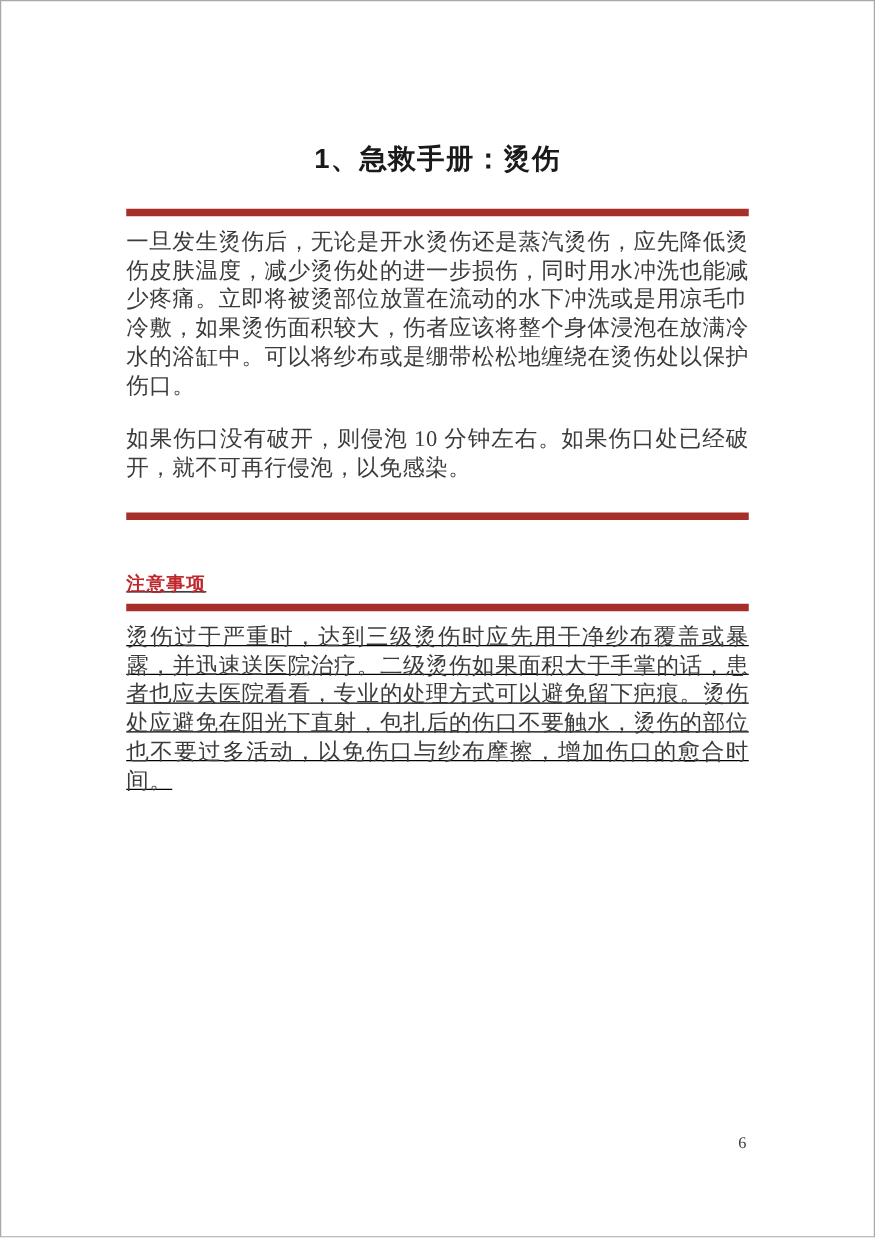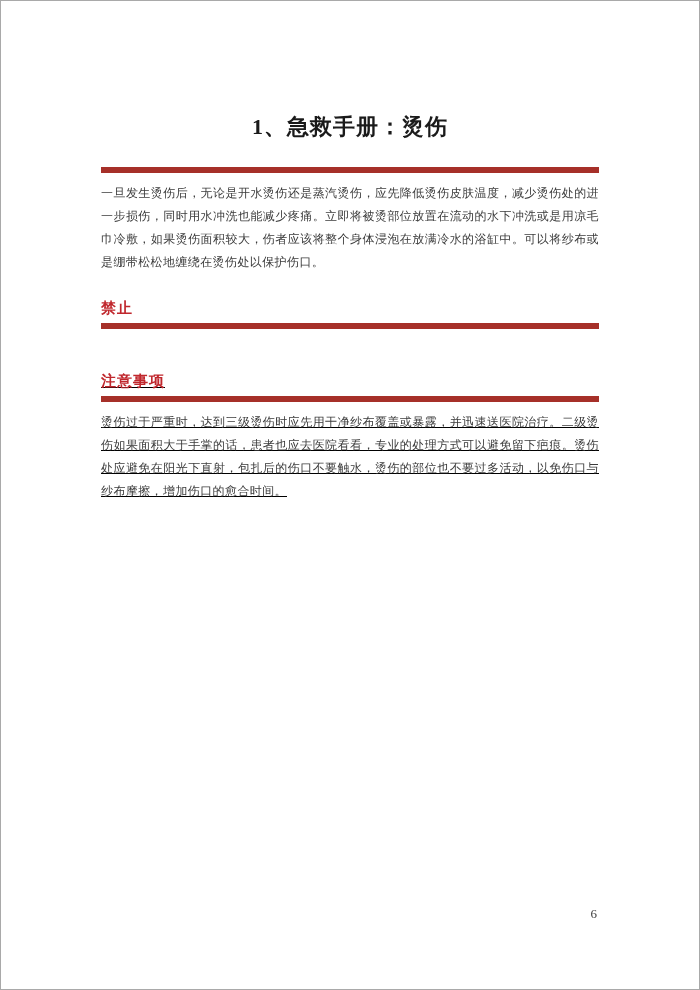--- a/index.html
+++ b/index.html
@@ -12,21 +12,21 @@
     position: relative;
     width: 700px; height: 990px;
     background: #ffffff;
     border: 1px solid #a9a9a9;
     overflow: hidden;
   }
   .content {
     padding: 112px 100px 0 100px;
   }
   .doc-title {
-    font-family: Liberation Serif, serif;
+    font-family: Liberation Sans, sans-serif;
     font-size: 22px;
     line-height: 28px;
     font-weight: bold;
     color: #1a1a1a;
     text-align: center;
     letter-spacing: 1px;
   }
   .section { margin-top: 26px; }
   .section + .section { margin-top: 24px; }
   .section.gap-lg { margin-top: 42px; text-decoration: underline; }
@@ -37,21 +37,21 @@
     color: #c0272d;
     letter-spacing: 1px;
   }
   .section-rule {
     height: 6px;
     background: #a63029;
     margin-top: 5px;
   }
   .section p {
     margin-top: 9px;
-    font-size: 12px;
+    font-size: 18px;
     line-height: 23px;
     color: #3b3b3b;
     text-align: justify;
     letter-spacing: 0.4px;
   }
   .section p + p {
     margin-top: 20px;
   }
   .page-number {
     position: absolute;
@@ -65,24 +65,24 @@
 <body>
 
 <div class="page">
   <div class="content">
 
     <h1 class="doc-title">1、急救手册：烫伤</h1>
 
     <div class="section">
       <div class="section-rule"></div>
       <p>一旦发生烫伤后，无论是开水烫伤还是蒸汽烫伤，应先降低烫伤皮肤温度，减少烫伤处的进一步损伤，同时用水冲洗也能减少疼痛。立即将被烫部位放置在流动的水下冲洗或是用凉毛巾冷敷，如果烫伤面积较大，伤者应该将整个身体浸泡在放满冷水的浴缸中。可以将纱布或是绷带松松地缠绕在烫伤处以保护伤口。</p>
+      <p>如果伤口没有破开，则侵泡 10 分钟左右。如果伤口处已经破开，就不可再行侵泡，以免感染。</p>
     </div>
 
     <div class="section">
-      <h2 class="section-heading">禁止</h2>
       <div class="section-rule"></div>
     </div>
 
     <div class="section gap-lg">
       <h2 class="section-heading">注意事项</h2>
       <div class="section-rule"></div>
       <p>烫伤过于严重时，达到三级烫伤时应先用干净纱布覆盖或暴露，并迅速送医院治疗。二级烫伤如果面积大于手掌的话，患者也应去医院看看，专业的处理方式可以避免留下疤痕。烫伤处应避免在阳光下直射，包扎后的伤口不要触水，烫伤的部位也不要过多活动，以免伤口与纱布摩擦，增加伤口的愈合时间。</p>
     </div>
 
   </div>

